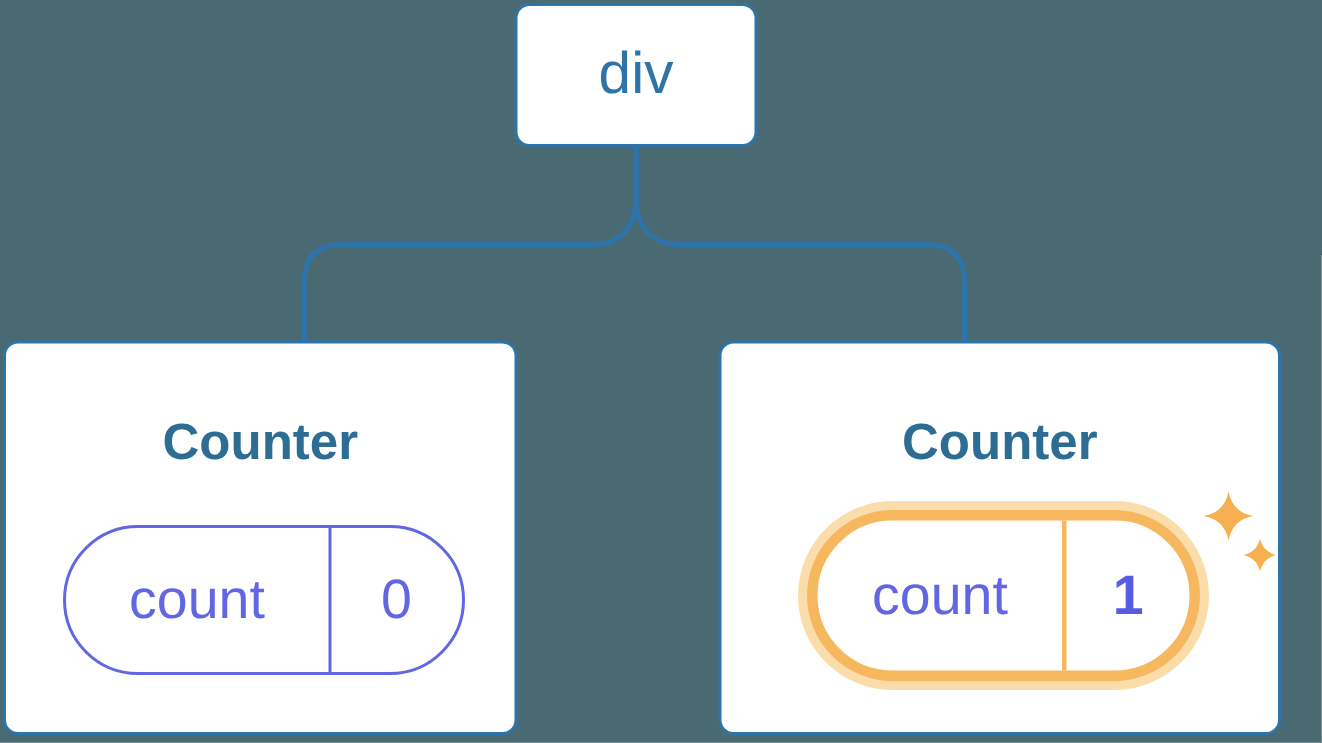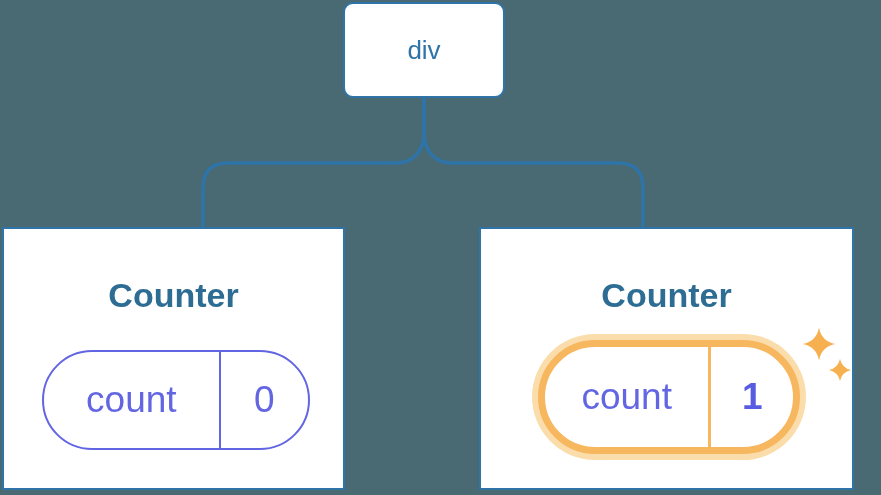--- a/index.html
+++ b/index.html
@@ -19,32 +19,32 @@
     position: absolute;
     left: 343px; top: 2px;
     width: 162px; height: 96px;
     box-sizing: border-box;
     background: #ffffff;
     border: 2.5px solid #2E74A8;
     border-radius: 10px;
     display: flex;
     align-items: center;
     justify-content: center;
-    font-size: 26px;
+    font-size: 39px;
     font-weight: 500;
     color: #2E74A8;
   }
   .card {
     position: absolute;
     top: 227px;
     height: 263px;
     box-sizing: border-box;
     background: #ffffff;
     border: 2px solid #2E74A8;
-    border-radius: 0;
+    border-radius: 10px;
   }
   .card.left  { left: 2px;   width: 343px; }
   .card.right { left: 479px; width: 375px; }
   .card-title {
     position: absolute;
     left: 0; right: 0;
     top: 47px;
     text-align: center;
     font-size: 34px;
     font-weight: 600;

